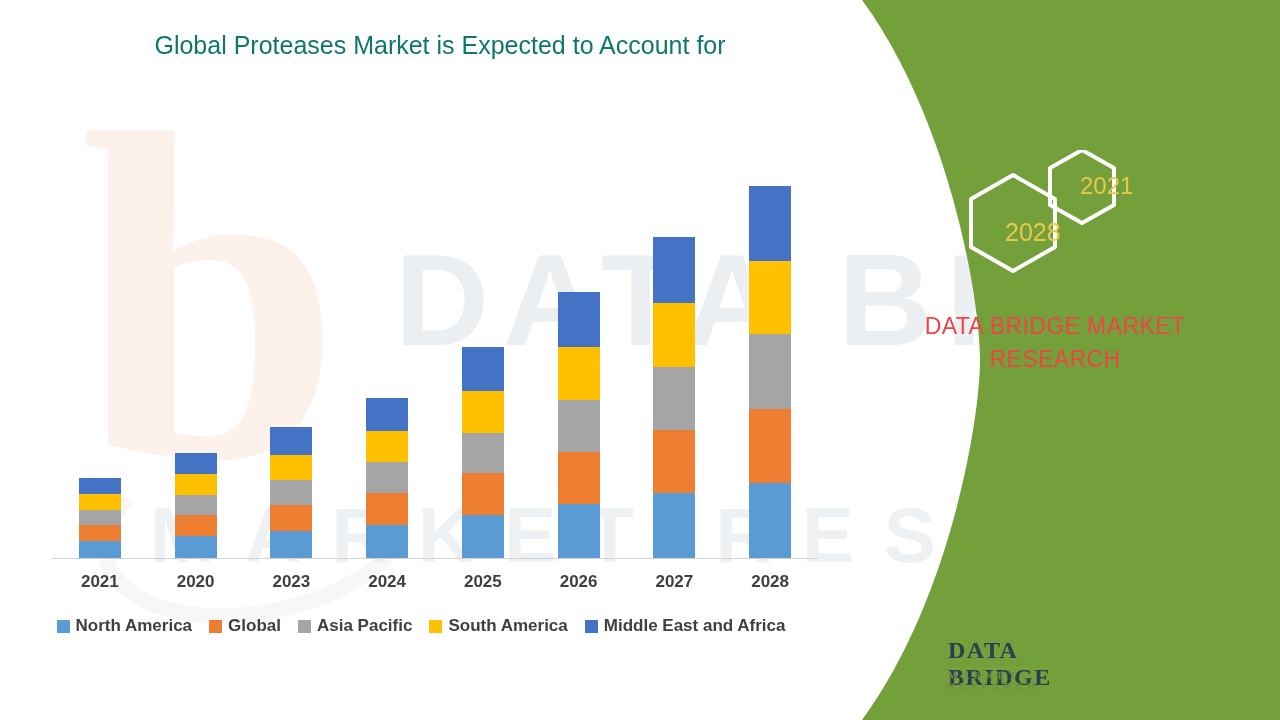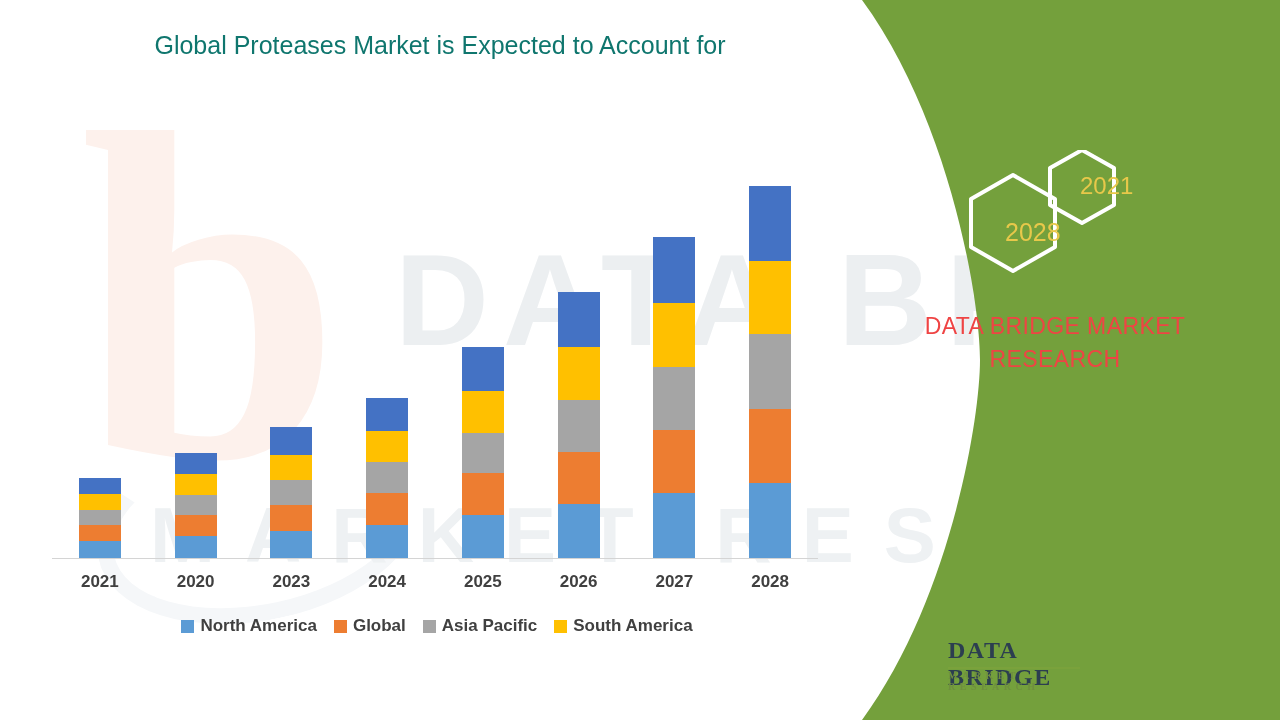--- a/index.html
+++ b/index.html
@@ -62,21 +62,21 @@
     position:absolute; left:52px; top:572px; width:766px;
     display:flex; justify-content:space-around;
   }
   .xlabel {
     width:95px; text-align:center;
     font-size:17px; font-weight:700; color:#404040;
   }
 
   
   .legend {
-    position:absolute; left:52px; top:616px; width:770px;
+    position:absolute; left:36px; top:616px; width:770px;
     display:flex; align-items:center; justify-content:center; gap:17px;
   }
   .legend-item { display:flex; align-items:center; gap:6px; }
   .legend-swatch { width:13px; height:13px; flex:none; }
   .legend-label { font-size:17px; font-weight:700; color:#404040; white-space:nowrap; }
 
   
   .green-panel {
     position:absolute; right:0; top:0; width:450px; height:720px;
     overflow:hidden;
@@ -228,20 +228,24 @@
         <span class="legend-swatch" style="background: rgb(237, 125, 49);"></span>
         <span class="legend-label">Global</span>
       </div>
       <div class="legend-item">
         <span class="legend-swatch" style="background: rgb(165, 165, 165);"></span>
         <span class="legend-label">Asia Pacific</span>
       </div>
       <div class="legend-item">
         <span class="legend-swatch" style="background: rgb(255, 192, 0);"></span>
         <span class="legend-label">South America</span>
+      </div>
+      <div class="legend-item">
+        <span class="legend-swatch" style="background: rgb(68, 114, 196);"></span>
+        <span class="legend-label">Middle East and Africa</span>
       </div>
     </div>
 
   <div class="green-panel">
     <svg viewBox="0 0 450 720" preserveAspectRatio="none">
       <path d="M 450 0 L 32 0 C 120 120 150 300 150 360 C 150 420 120 600 32 720 L 450 720 Z" fill="#74a03c"></path>
     </svg>
 
 
     <div class="hex-wrap">

